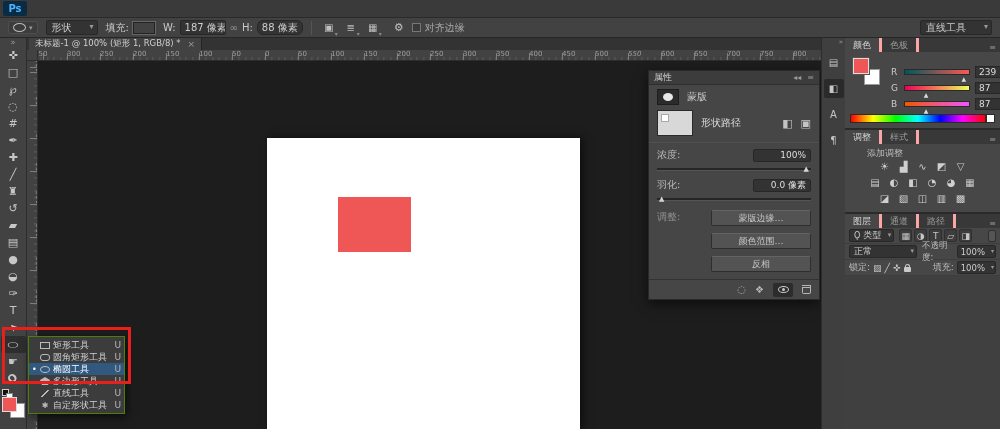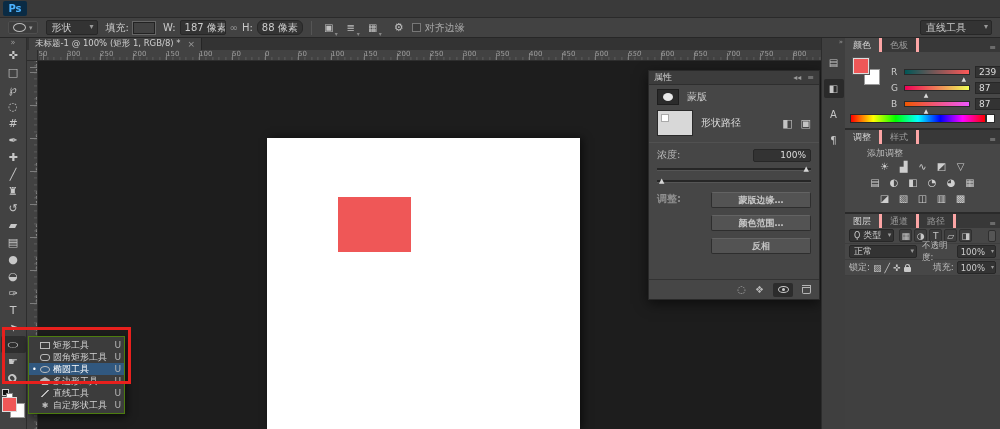--- a/index.html
+++ b/index.html
@@ -82,21 +82,21 @@
   .sp-thumb{width:36px;height:26px;background:#d8d8d8;border:1px solid #2a2a2a;position:relative;}
   .sp-thumb i{position:absolute;left:3px;top:3px;width:8px;height:8px;background:#fff;border:1px solid #aaa;}
   .sp-icons{margin-left:auto;display:flex;gap:8px;color:#c4c4c4;font-size:11px;}
   .props-sep{height:1px;background:#383838;border-bottom:1px solid #515151;margin:3px 0;}
   .slider-row{display:flex;align-items:center;padding:2px 8px;}
   .slider-row .lbl{color:#b9b9b9;}
   .slider-row .val{margin-left:auto;width:58px;height:13px;background:#333;border:1px solid #272727;border-radius:2px;display:flex;align-items:center;justify-content:flex-end;padding:0 4px;color:#ddd;font-size:9px;}
   .slider-track{position:relative;height:10px;margin:0 8px 2px;}
   .slider-track:before{content:"";position:absolute;left:0;right:0;top:4px;height:2px;background:#262626;border-bottom:1px solid #555;}
   .slider-thumb{position:absolute;top:1px;font-size:7px;color:#d5d5d5;}
-  .adjust-block{display:flex;padding:4px 8px 0;font-weight:bold;}
+  .adjust-block{display:flex;padding:4px 8px 0;}
   .adjust-block .lbl{color:#8f8f8f;}
   .adjust-btns{margin-left:auto;display:flex;flex-direction:column;gap:7px;}
   .pbtn{width:100px;height:16px;background:#535353;border:1px solid #2e2e2e;border-top-color:#636363;border-radius:2px;color:#c6c6c6;font-size:9px;display:flex;align-items:center;justify-content:center;}
   .props-footer{position:absolute;left:0;bottom:0;width:100%;height:20px;border-top:1px solid #333;display:flex;align-items:center;justify-content:flex-end;gap:9px;padding:0 8px;color:#b5b5b5;}
   .eyebox{width:20px;height:14px;background:#2c2c2c;border-radius:2px;display:flex;align-items:center;justify-content:center;}
   .eye{position:relative;width:11px;height:7px;border:1px solid #c9c9c9;border-radius:50%;}
   .eye:after{content:"";position:absolute;left:3px;top:1px;width:3px;height:3px;background:#c9c9c9;border-radius:50%;}
   .trash{width:9px;height:9px;border:1px solid #b5b5b5;border-top:3px double #b5b5b5;border-radius:0 0 2px 2px;}
 
   
@@ -384,20 +384,26 @@
       <div class="props-sep"></div>
       <div class="slider-row">
         <span class="lbl">浓度:</span>
         <span class="val">
             <span>100%</span>
           </span>
       </div>
       <div class="slider-track">
         <span class="slider-thumb" style="right:2px;">▲</span>
       </div>
+      <div class="slider-row">
+        <span class="lbl">羽化:</span>
+        <span class="val">
+            <span>0.0 像素</span>
+          </span>
+      </div>
       <div class="slider-track">
         <span class="slider-thumb" style="left:2px;">▲</span>
       </div>
       <div class="adjust-block">
         <span class="lbl">调整:</span>
         <span class="adjust-btns" id="propbtns">
             <div class="pbtn">蒙版边缘…</div>
             <div class="pbtn">颜色范围…</div>
             <div class="pbtn">反相</div>
           </span>

